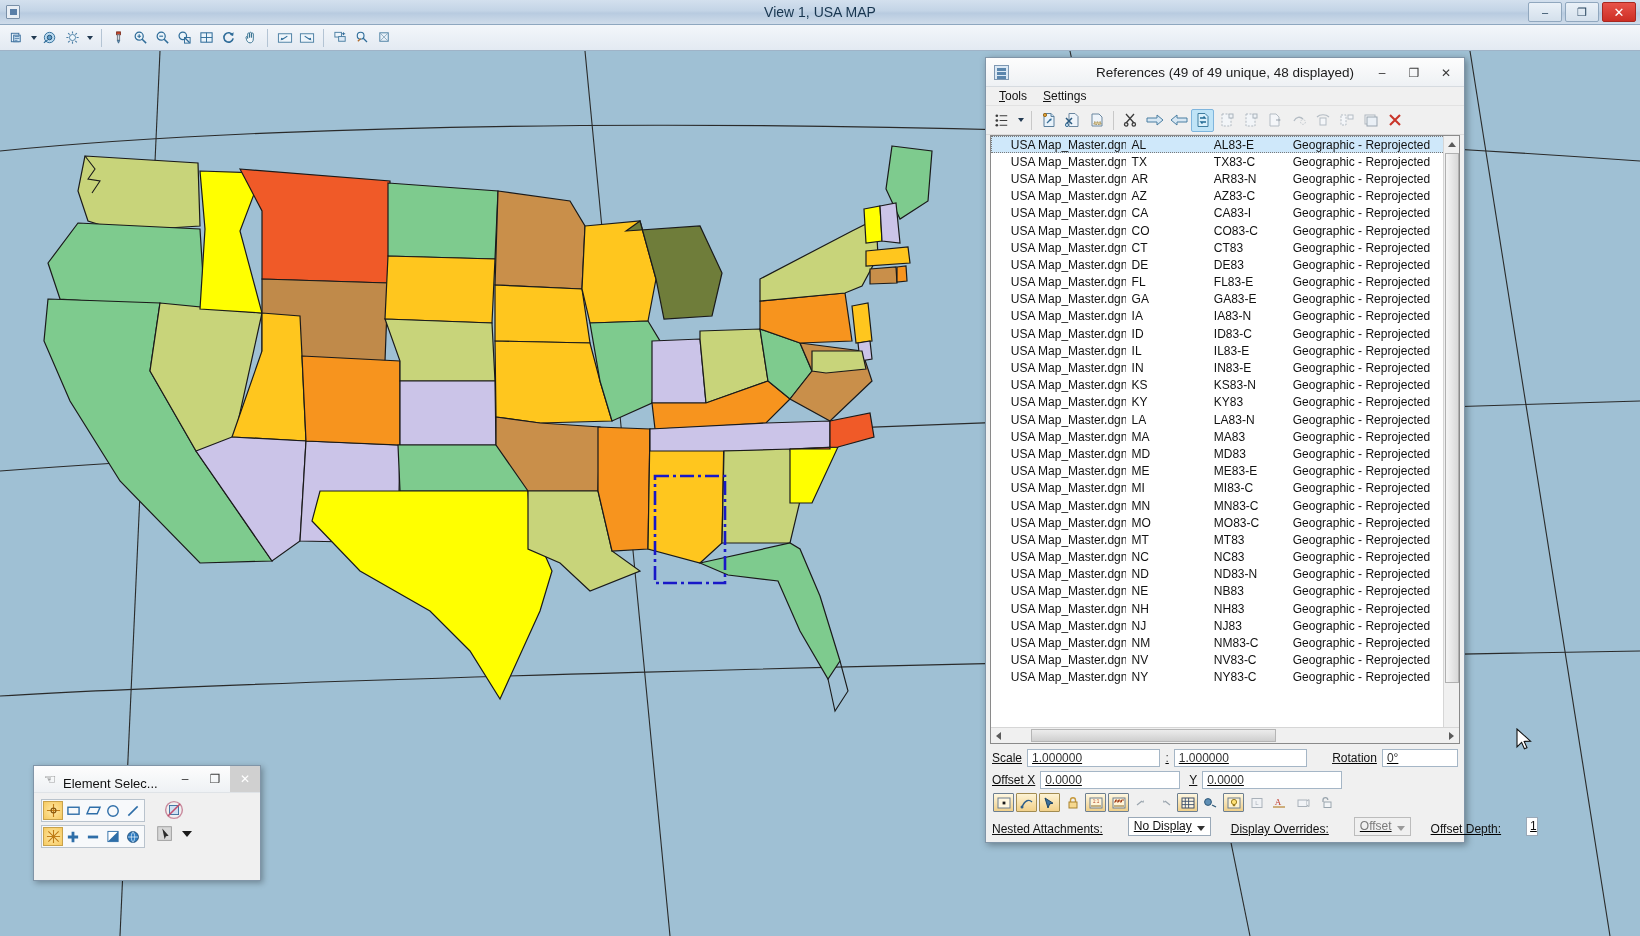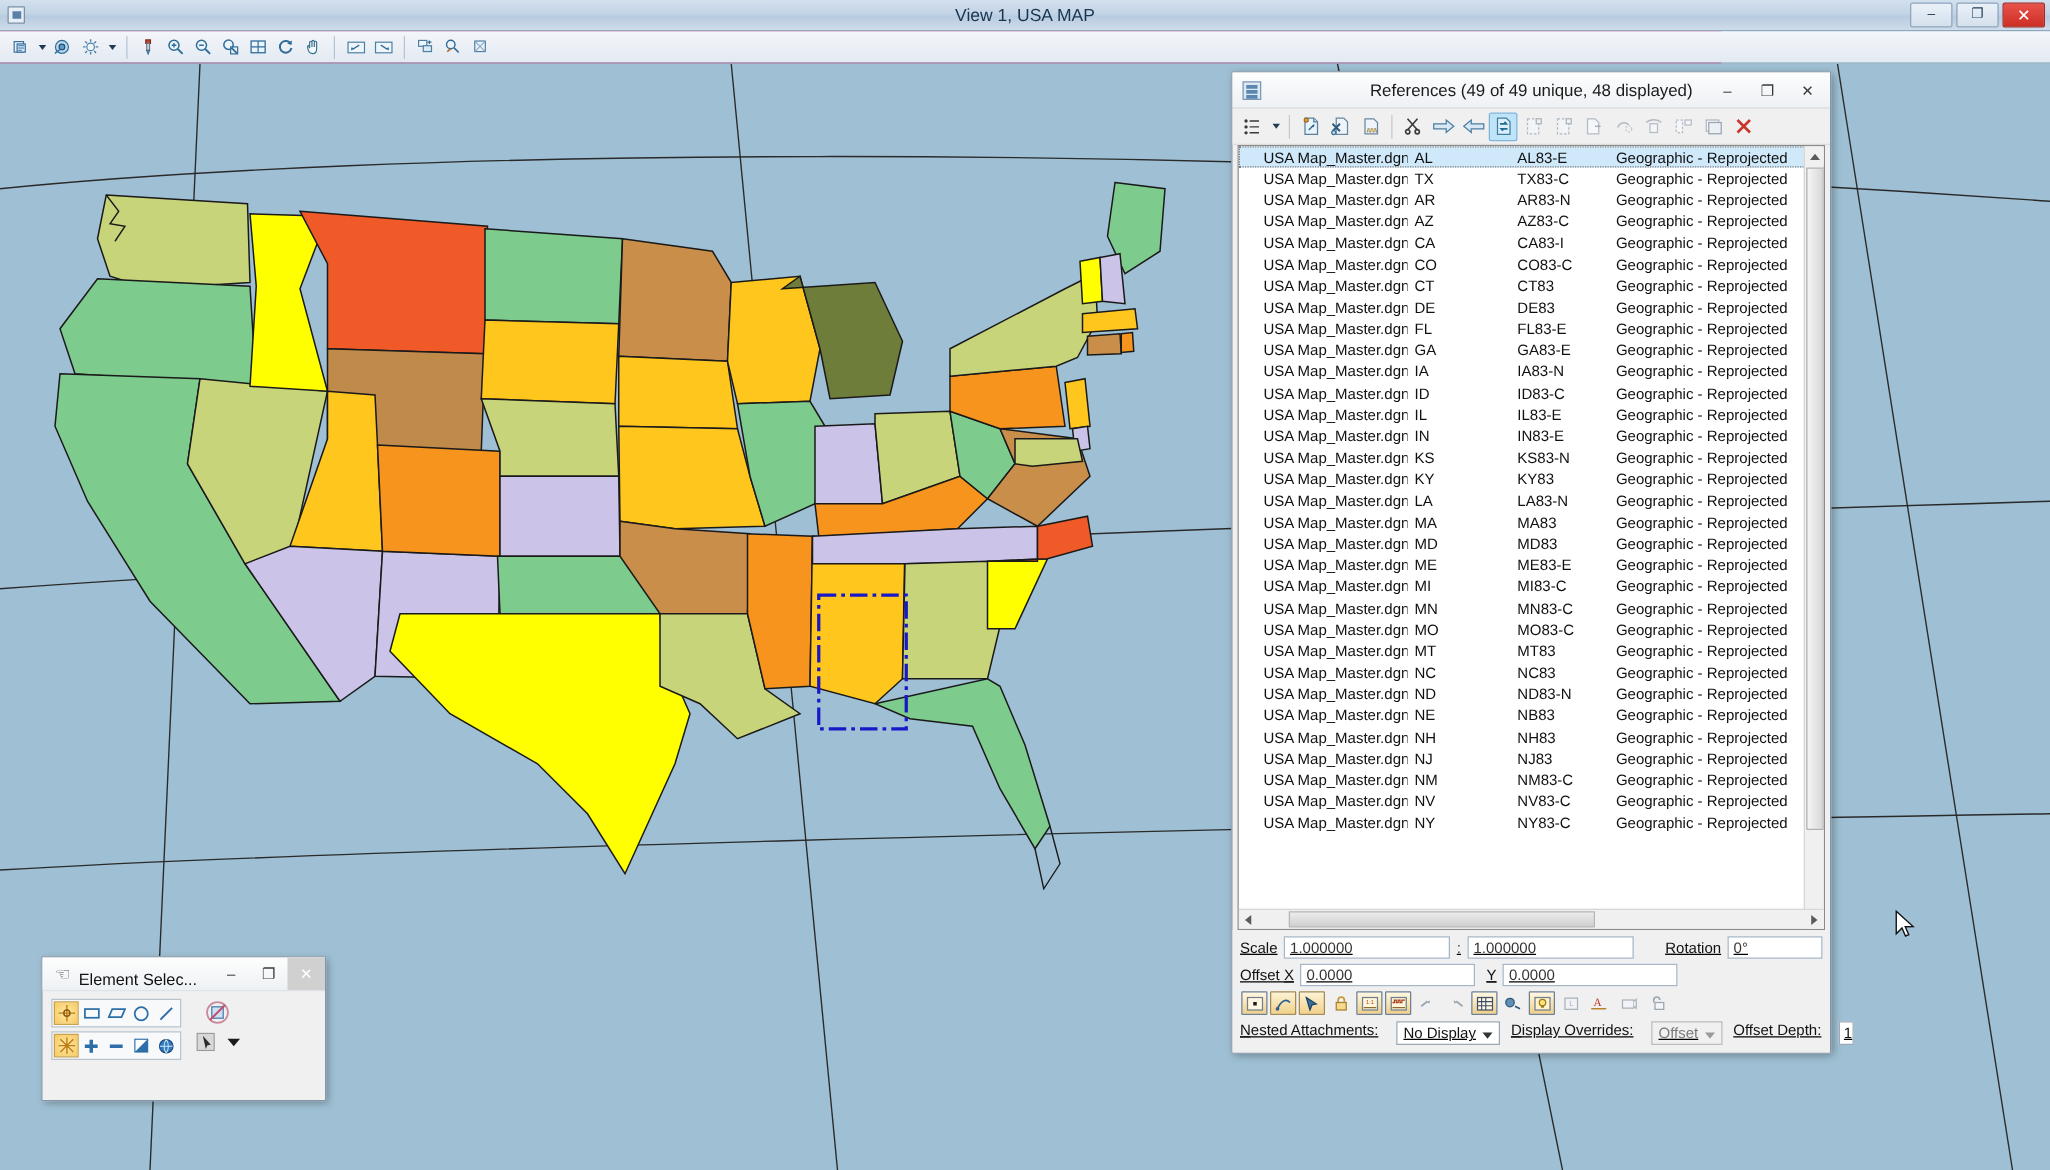--- a/index.html
+++ b/index.html
@@ -9,21 +9,21 @@
     overflow: hidden;
     font-family: "Liberation Sans", sans-serif;
     font-size: 12px;
     background: #9fc0d4;
   }
 
   
   #app {
     position: absolute; left: 0; top: 0;
     width: 1377px; height: 936px;
-    background: #be185d;
+    background: #737373;
   }
 
   
   .titlebar {
     position: absolute; left: 0; top: 0; width: 1640px; height: 25px;
     background: linear-gradient(to bottom, #d3e0ee 0%, #c3d4e6 45%, #b8cbe0 55%, #cfdcea 100%);
     border-bottom: 1px solid #8ea7bf;
   }
   .titlebar .tb-icon {
     position: absolute; left: 6px; top: 5px; width: 14px; height: 14px;
@@ -207,21 +207,21 @@
   .iconrow { display:flex; align-items:center; gap:2px; margin: 4px 0 5px 1px; }
   .ibtn {
     width: 21px; height: 19px; border: 1px solid #a28c52;
     background: linear-gradient(to bottom,#fdf3d4,#f2d18a);
     display:flex; align-items:center; justify-content:center; cursor:pointer;
     position:relative; border-radius:1px;
   }
   .ibtn.plain { border-color: transparent; background: transparent; }
   .ibtn.box { border:1px solid #6d7f91; background: linear-gradient(to bottom,#fff8e2,#f0cf88); }
 
-  .selrow { display:flex; align-items:flex-start; gap:9px; margin-top:3px; }
+  .selrow { display:flex; align-items:flex-end; gap:20px; margin-top:3px; }
   .sel-ctl {
     height: 19px; background: #fff; border: 1px solid #9aa9b8;
     font-size: 12px; color: #111; padding: 0 18px 0 5px; line-height: 17px;
     position: relative; cursor: pointer; white-space:nowrap;
   }
   .sel-ctl::after {
     content:""; position:absolute; right:5px; top:8px;
     border-left:4px solid transparent; border-right:4px solid transparent;
     border-top:5px solid #333;
   }
@@ -503,20 +503,24 @@
         </div>
         <div class="dbtn">
           <span>❐</span>
         </div>
         <div class="dbtn close">
           <span>✕</span>
         </div>
       </div>
     </div>
 
+    <div class="refmenu">
+        <span><u>T</u>ools</span>
+        <span><u>S</u>ettings</span>
+      </div>
 
     <div class="reftools">
       <div class="rbtn">
         <svg width="17" height="17" viewBox="0 0 18 18">
             <g fill="#3a3a3a">
               <circle cx="3" cy="4" r="1.4"></circle>
               <circle cx="3" cy="9" r="1.4"></circle>
               <circle cx="3" cy="14" r="1.4"></circle>
             </g>
             <g stroke="#3a3a3a" stroke-width="1.2">

